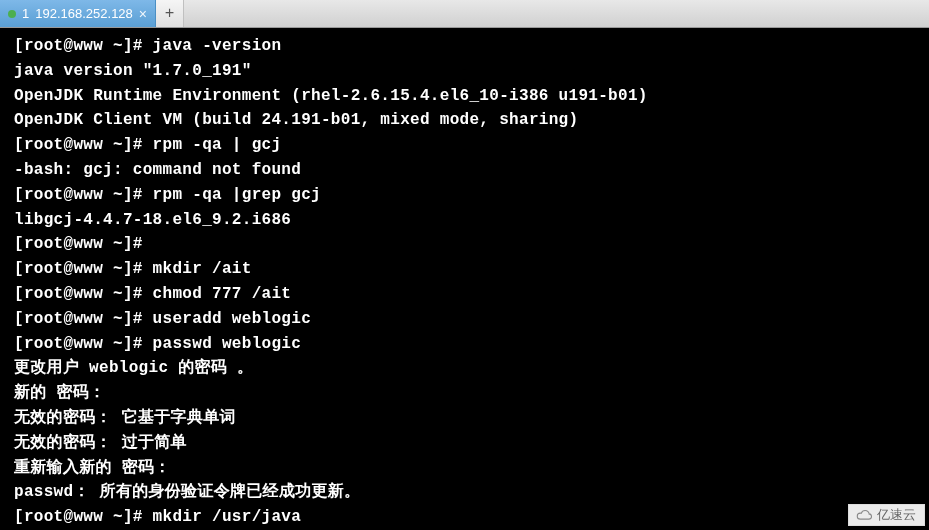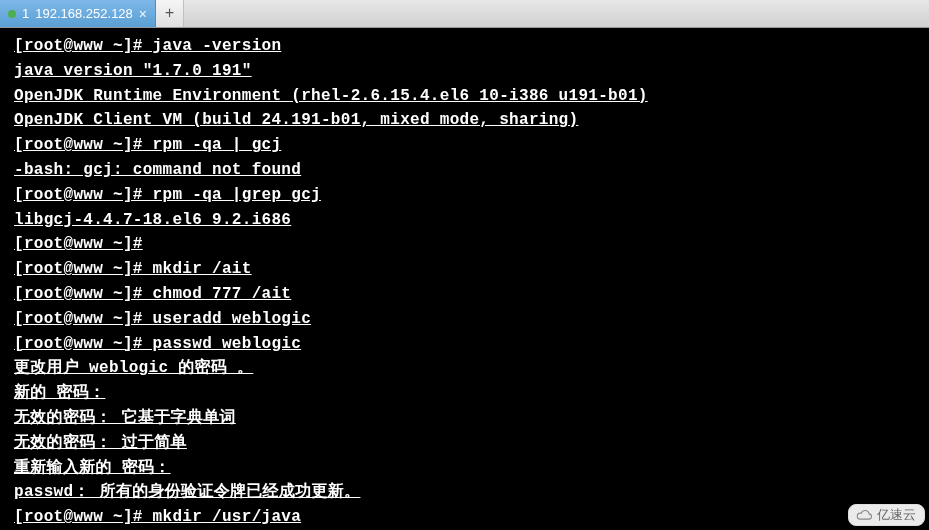--- a/index.html
+++ b/index.html
@@ -53,27 +53,27 @@
       font-size: 16px;
       cursor: pointer;
     }
     .terminal {
       padding: 6px 14px;
       line-height: 1.55;
       white-space: pre;
       font-weight: bold;
       letter-spacing: 0.3px;
     }
-    .line { white-space: pre-wrap; word-break: break-all; text-decoration: underline; }
+    .line { white-space: pre-wrap; word-break: break-all; }
     .watermark {
       position: absolute;
       right: 4px;
       bottom: 4px;
       background: rgba(255,255,255,0.92);
-      border-radius: 8px;
+      border-radius: 0;
       padding: 1px 8px 1px 6px;
       display: flex;
       align-items: center;
       gap: 4px;
       color: #666;
       font-family: Arial, sans-serif;
       font-size: 13px;
       border: 1px solid #ddd;
     }
     .watermark svg { width: 18px; height: 14px; }

